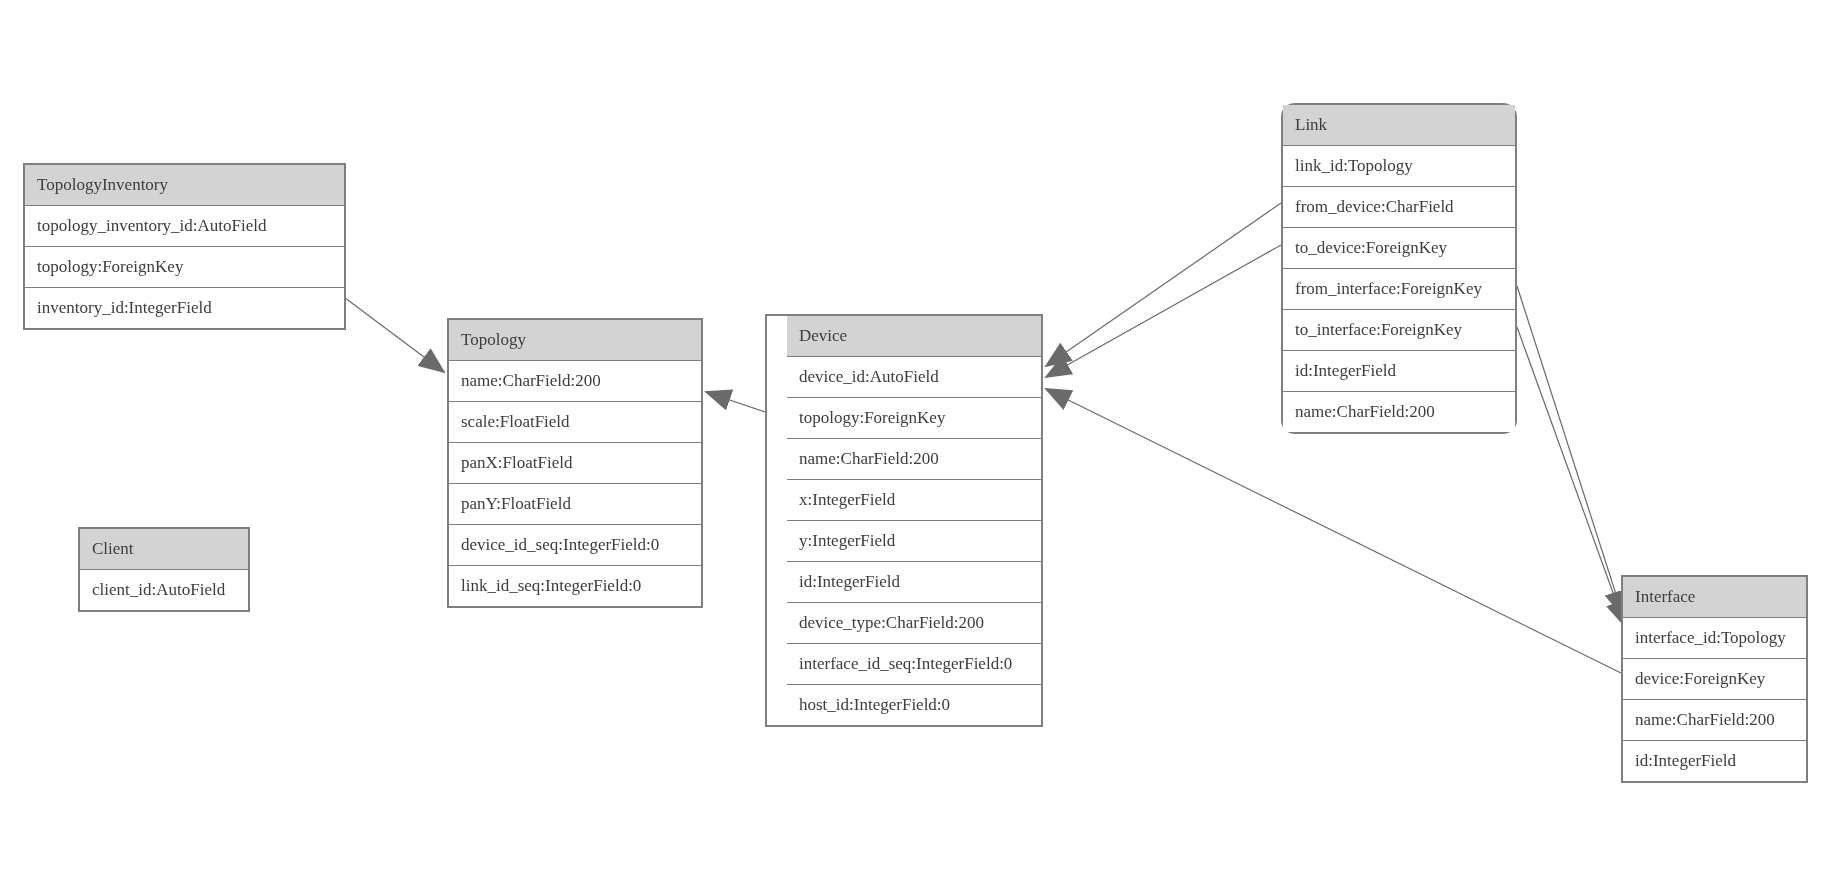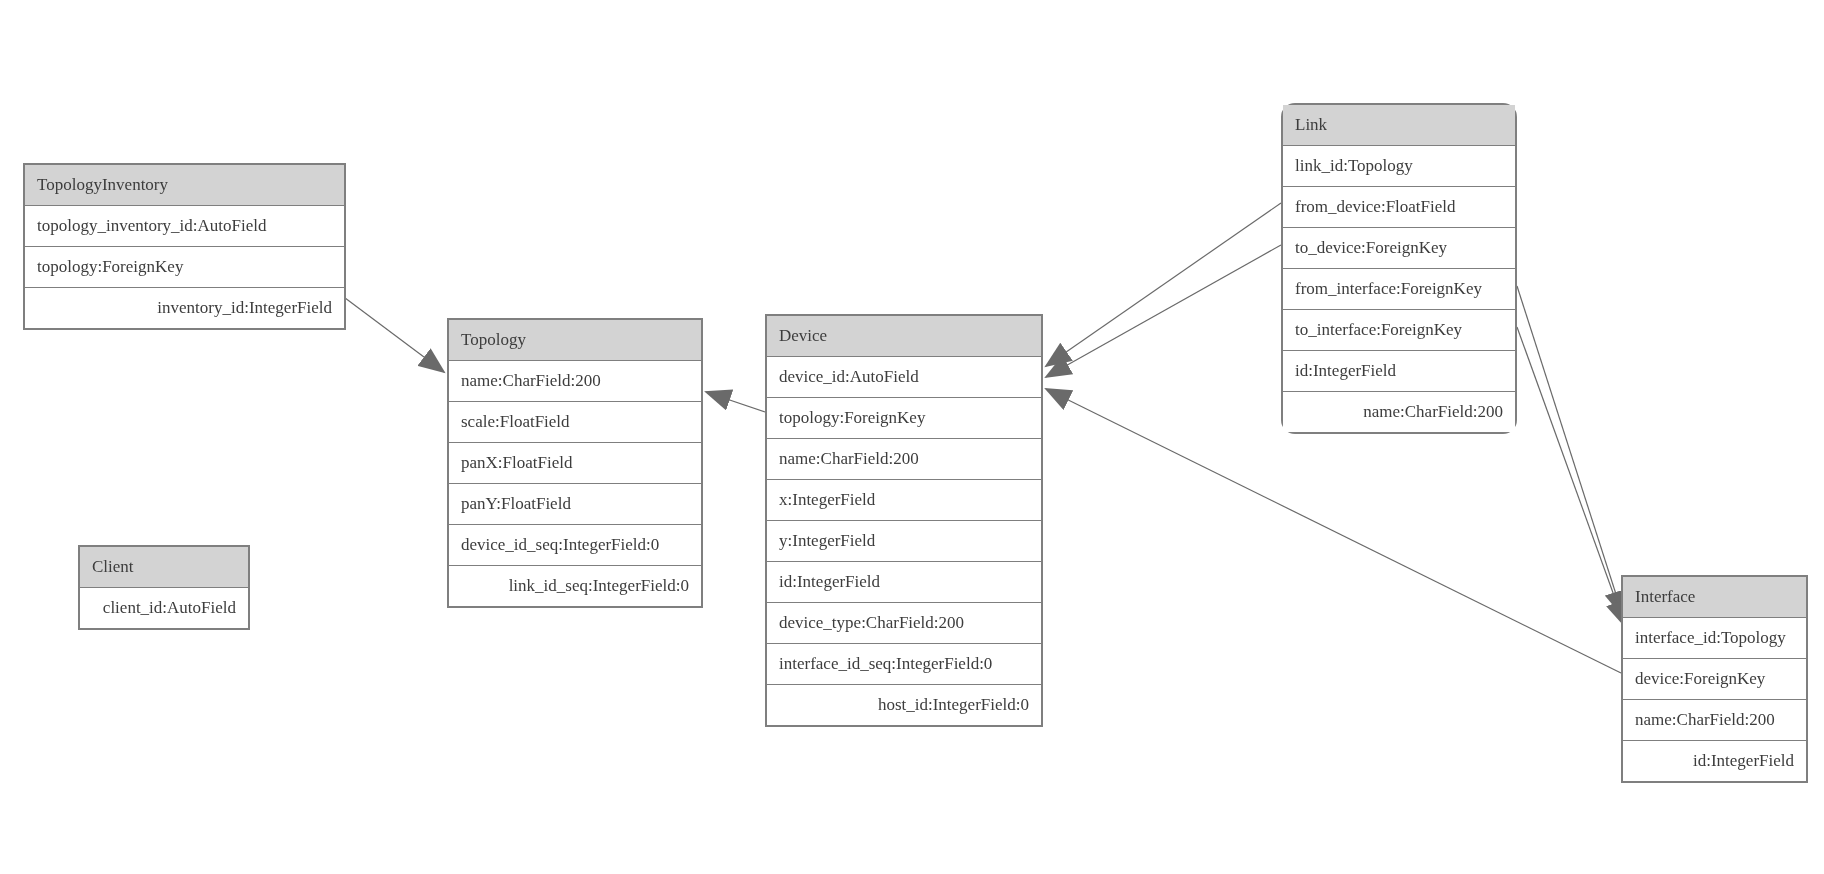--- a/index.html
+++ b/index.html
@@ -46,21 +46,20 @@
     padding: 0 12px;
     border-bottom: 1px solid var(--border, #7f7f7f);
     font-size: 17px;
     color: var(--text, #3d3d3d);
     white-space: nowrap;
     overflow: hidden;
     background: #ffffff;
   }
   .entity-row:last-child {
     border-bottom: none;
-    text-align: right;
   }
 </style>
 </head>
 <body>
 
 <div class="canvas" id="canvas" style="--bg: #ffffff; --header-bg: #d3d3d3; --border: #7f7f7f; --text: #3d3d3d;">
   <svg class="edges" id="edges" width="1824" height="874" viewBox="0 0 1824 874" xmlns="http://www.w3.org/2000/svg">
     <defs>
       <marker id="arrowhead" markerUnits="userSpaceOnUse" markerWidth="28" markerHeight="22" refX="25" refY="11" orient="auto">
         <path id="arrowhead-path" d="M0,0 L27,11 L0,22 Z" fill="#6a6a6a"></path>
@@ -83,40 +82,40 @@
       </div>
       <div class="entity" style="left: 447px; top: 318px; width: 256px;">
         <div class="entity-header">Topology</div>
         <div class="entity-row">name:CharField:200</div>
         <div class="entity-row">scale:FloatField</div>
         <div class="entity-row">panX:FloatField</div>
         <div class="entity-row">panY:FloatField</div>
         <div class="entity-row">device_id_seq:IntegerField:0</div>
         <div class="entity-row">link_id_seq:IntegerField:0</div>
       </div>
-      <div class="entity" style="left: 78px; top: 527px; width: 172px; margin-top: 18px;">
+      <div class="entity" style="left: 78px; top: 527px; width: 172px;">
         <div class="entity-header">Client</div>
         <div class="entity-row">client_id:AutoField</div>
       </div>
-      <div class="entity" style="left: 765px; top: 314px; width: 278px;">
+      <div class="entity" style="left: 765px; top: 314px; width: 278px; padding-left: 20px;">
         <div class="entity-header">Device</div>
         <div class="entity-row">device_id:AutoField</div>
         <div class="entity-row">topology:ForeignKey</div>
         <div class="entity-row">name:CharField:200</div>
         <div class="entity-row">x:IntegerField</div>
         <div class="entity-row">y:IntegerField</div>
         <div class="entity-row">id:IntegerField</div>
         <div class="entity-row">device_type:CharField:200</div>
         <div class="entity-row">interface_id_seq:IntegerField:0</div>
         <div class="entity-row">host_id:IntegerField:0</div>
       </div>
       <div class="entity" style="left: 1281px; top: 103px; width: 236px; border-radius: 14px;">
         <div class="entity-header">Link</div>
         <div class="entity-row">link_id:Topology</div>
-        <div class="entity-row">from_device:FloatField</div>
+        <div class="entity-row">from_device:CharField</div>
         <div class="entity-row">to_device:ForeignKey</div>
         <div class="entity-row">from_interface:ForeignKey</div>
         <div class="entity-row">to_interface:ForeignKey</div>
         <div class="entity-row">id:IntegerField</div>
         <div class="entity-row">name:CharField:200</div>
       </div>
       <div class="entity" style="left: 1621px; top: 575px; width: 187px;">
         <div class="entity-header">Interface</div>
         <div class="entity-row">interface_id:Topology</div>
         <div class="entity-row">device:ForeignKey</div>

